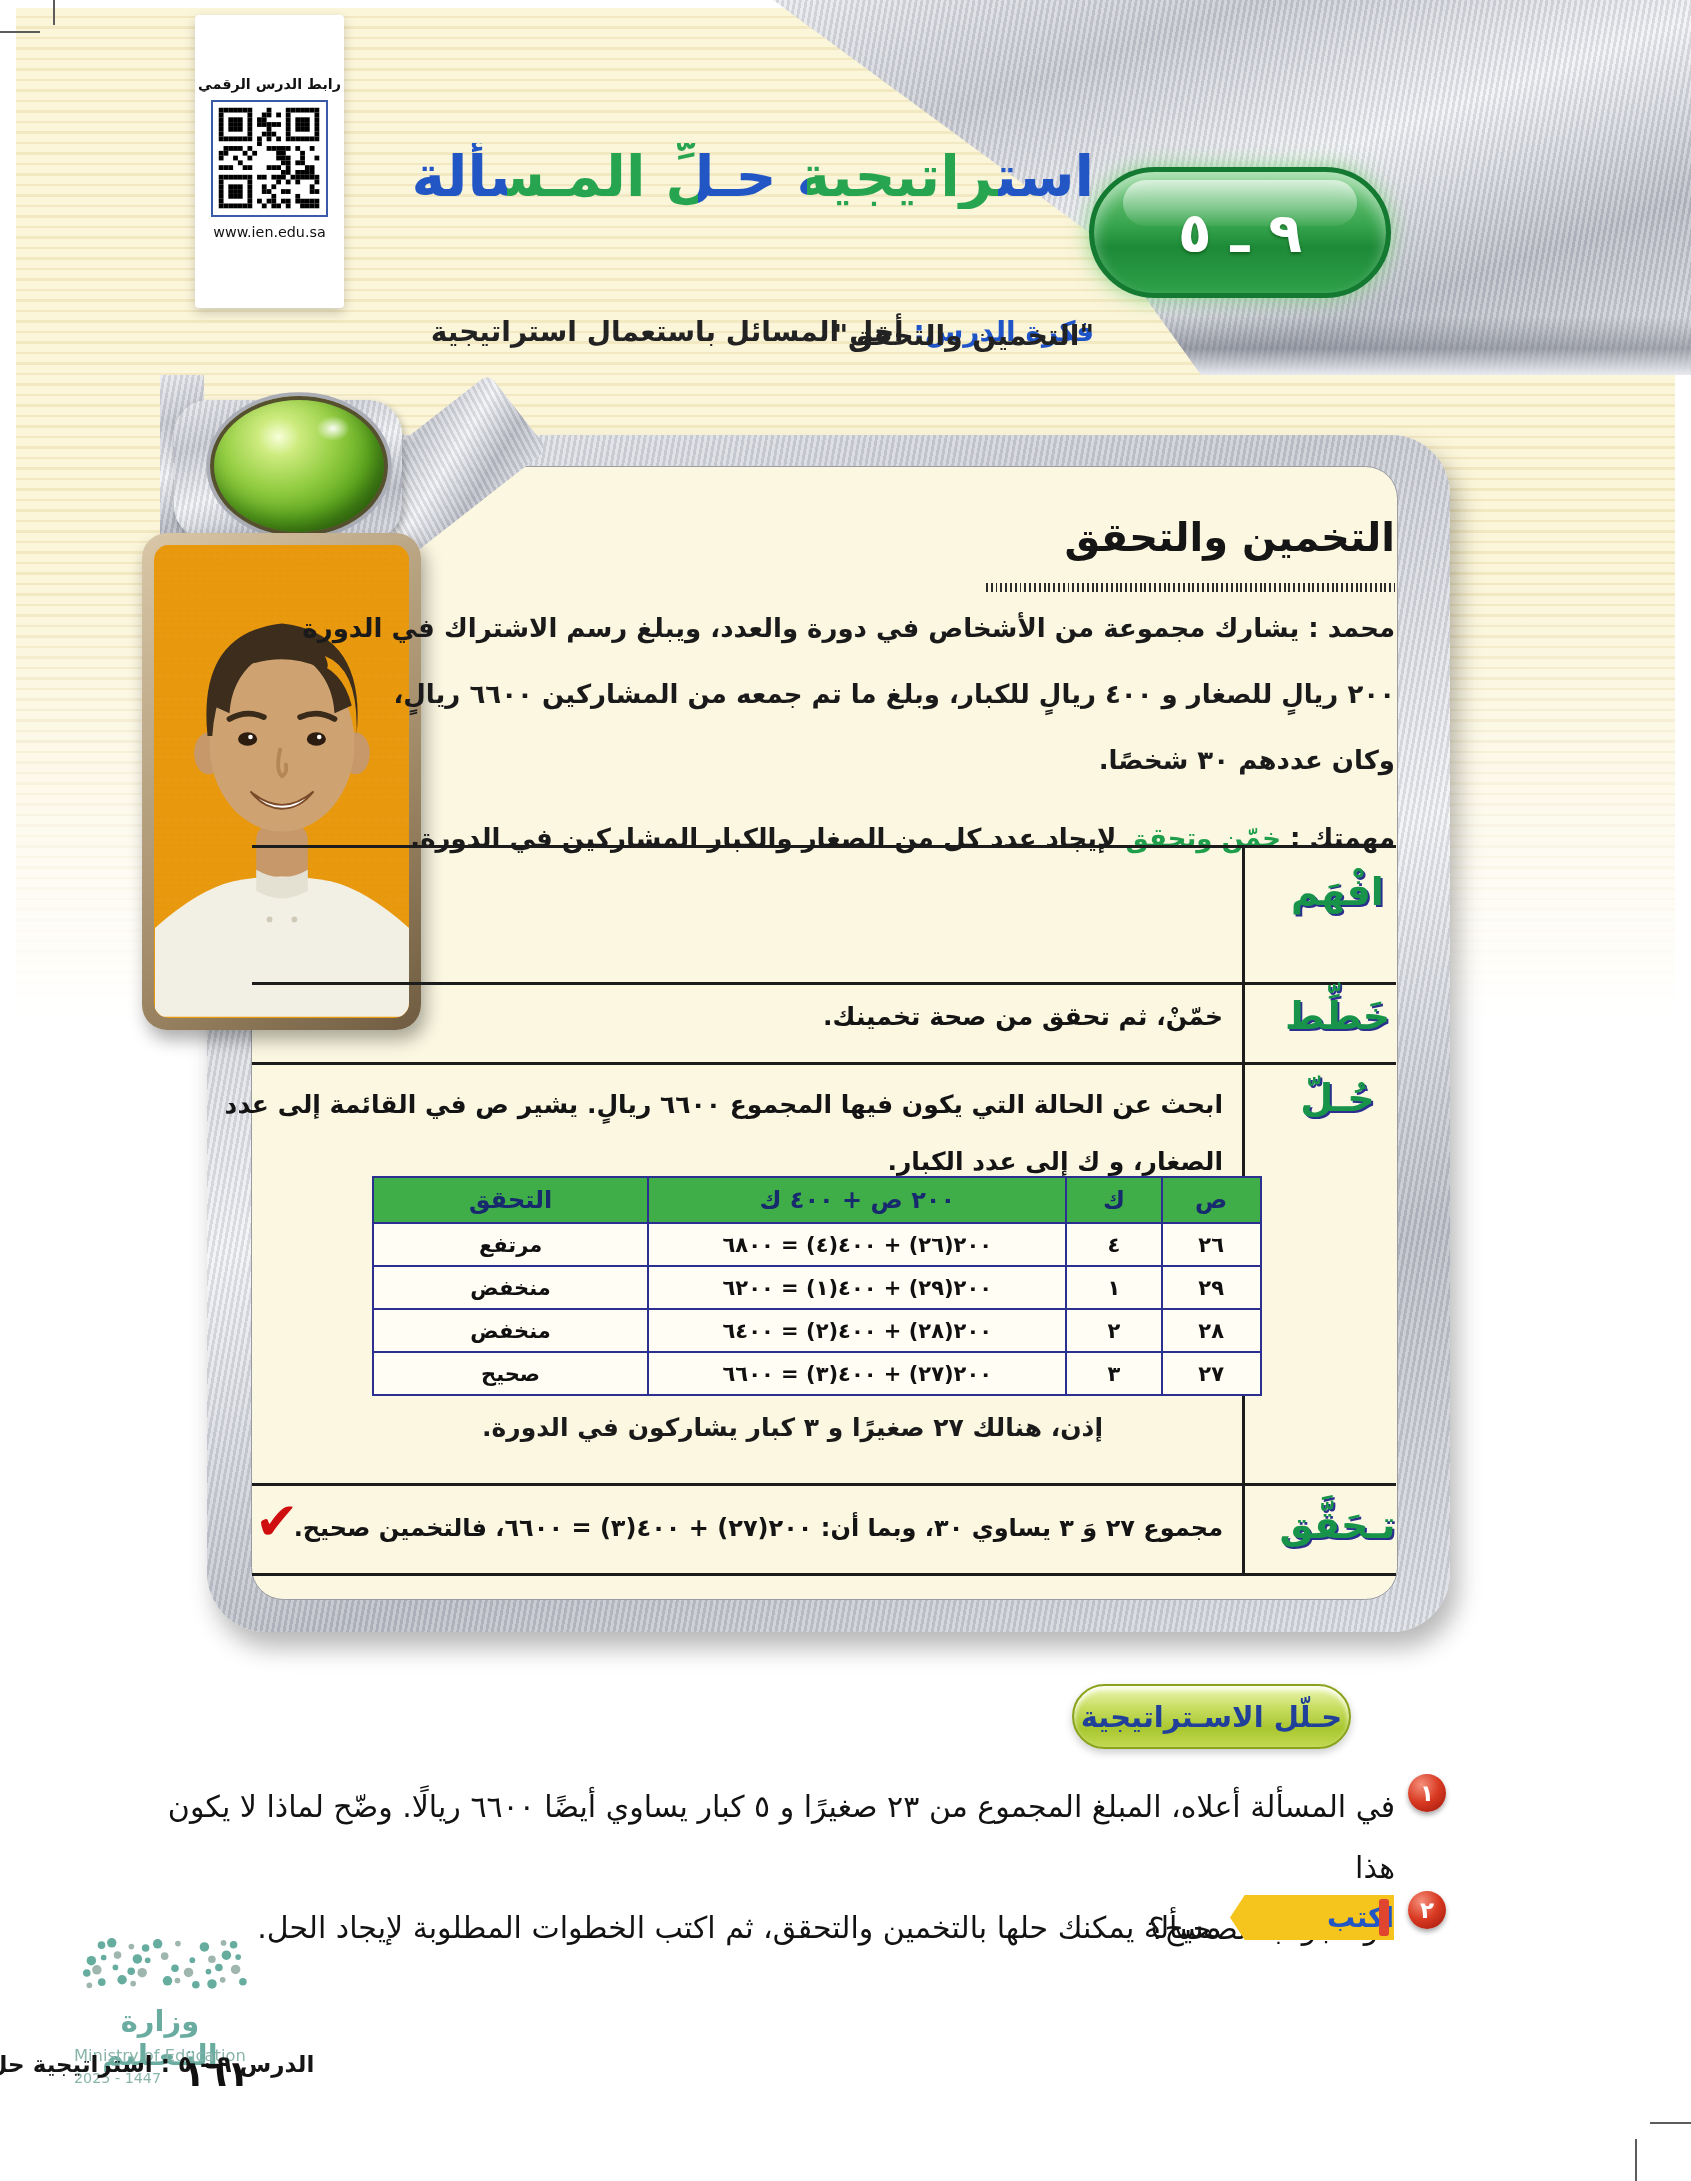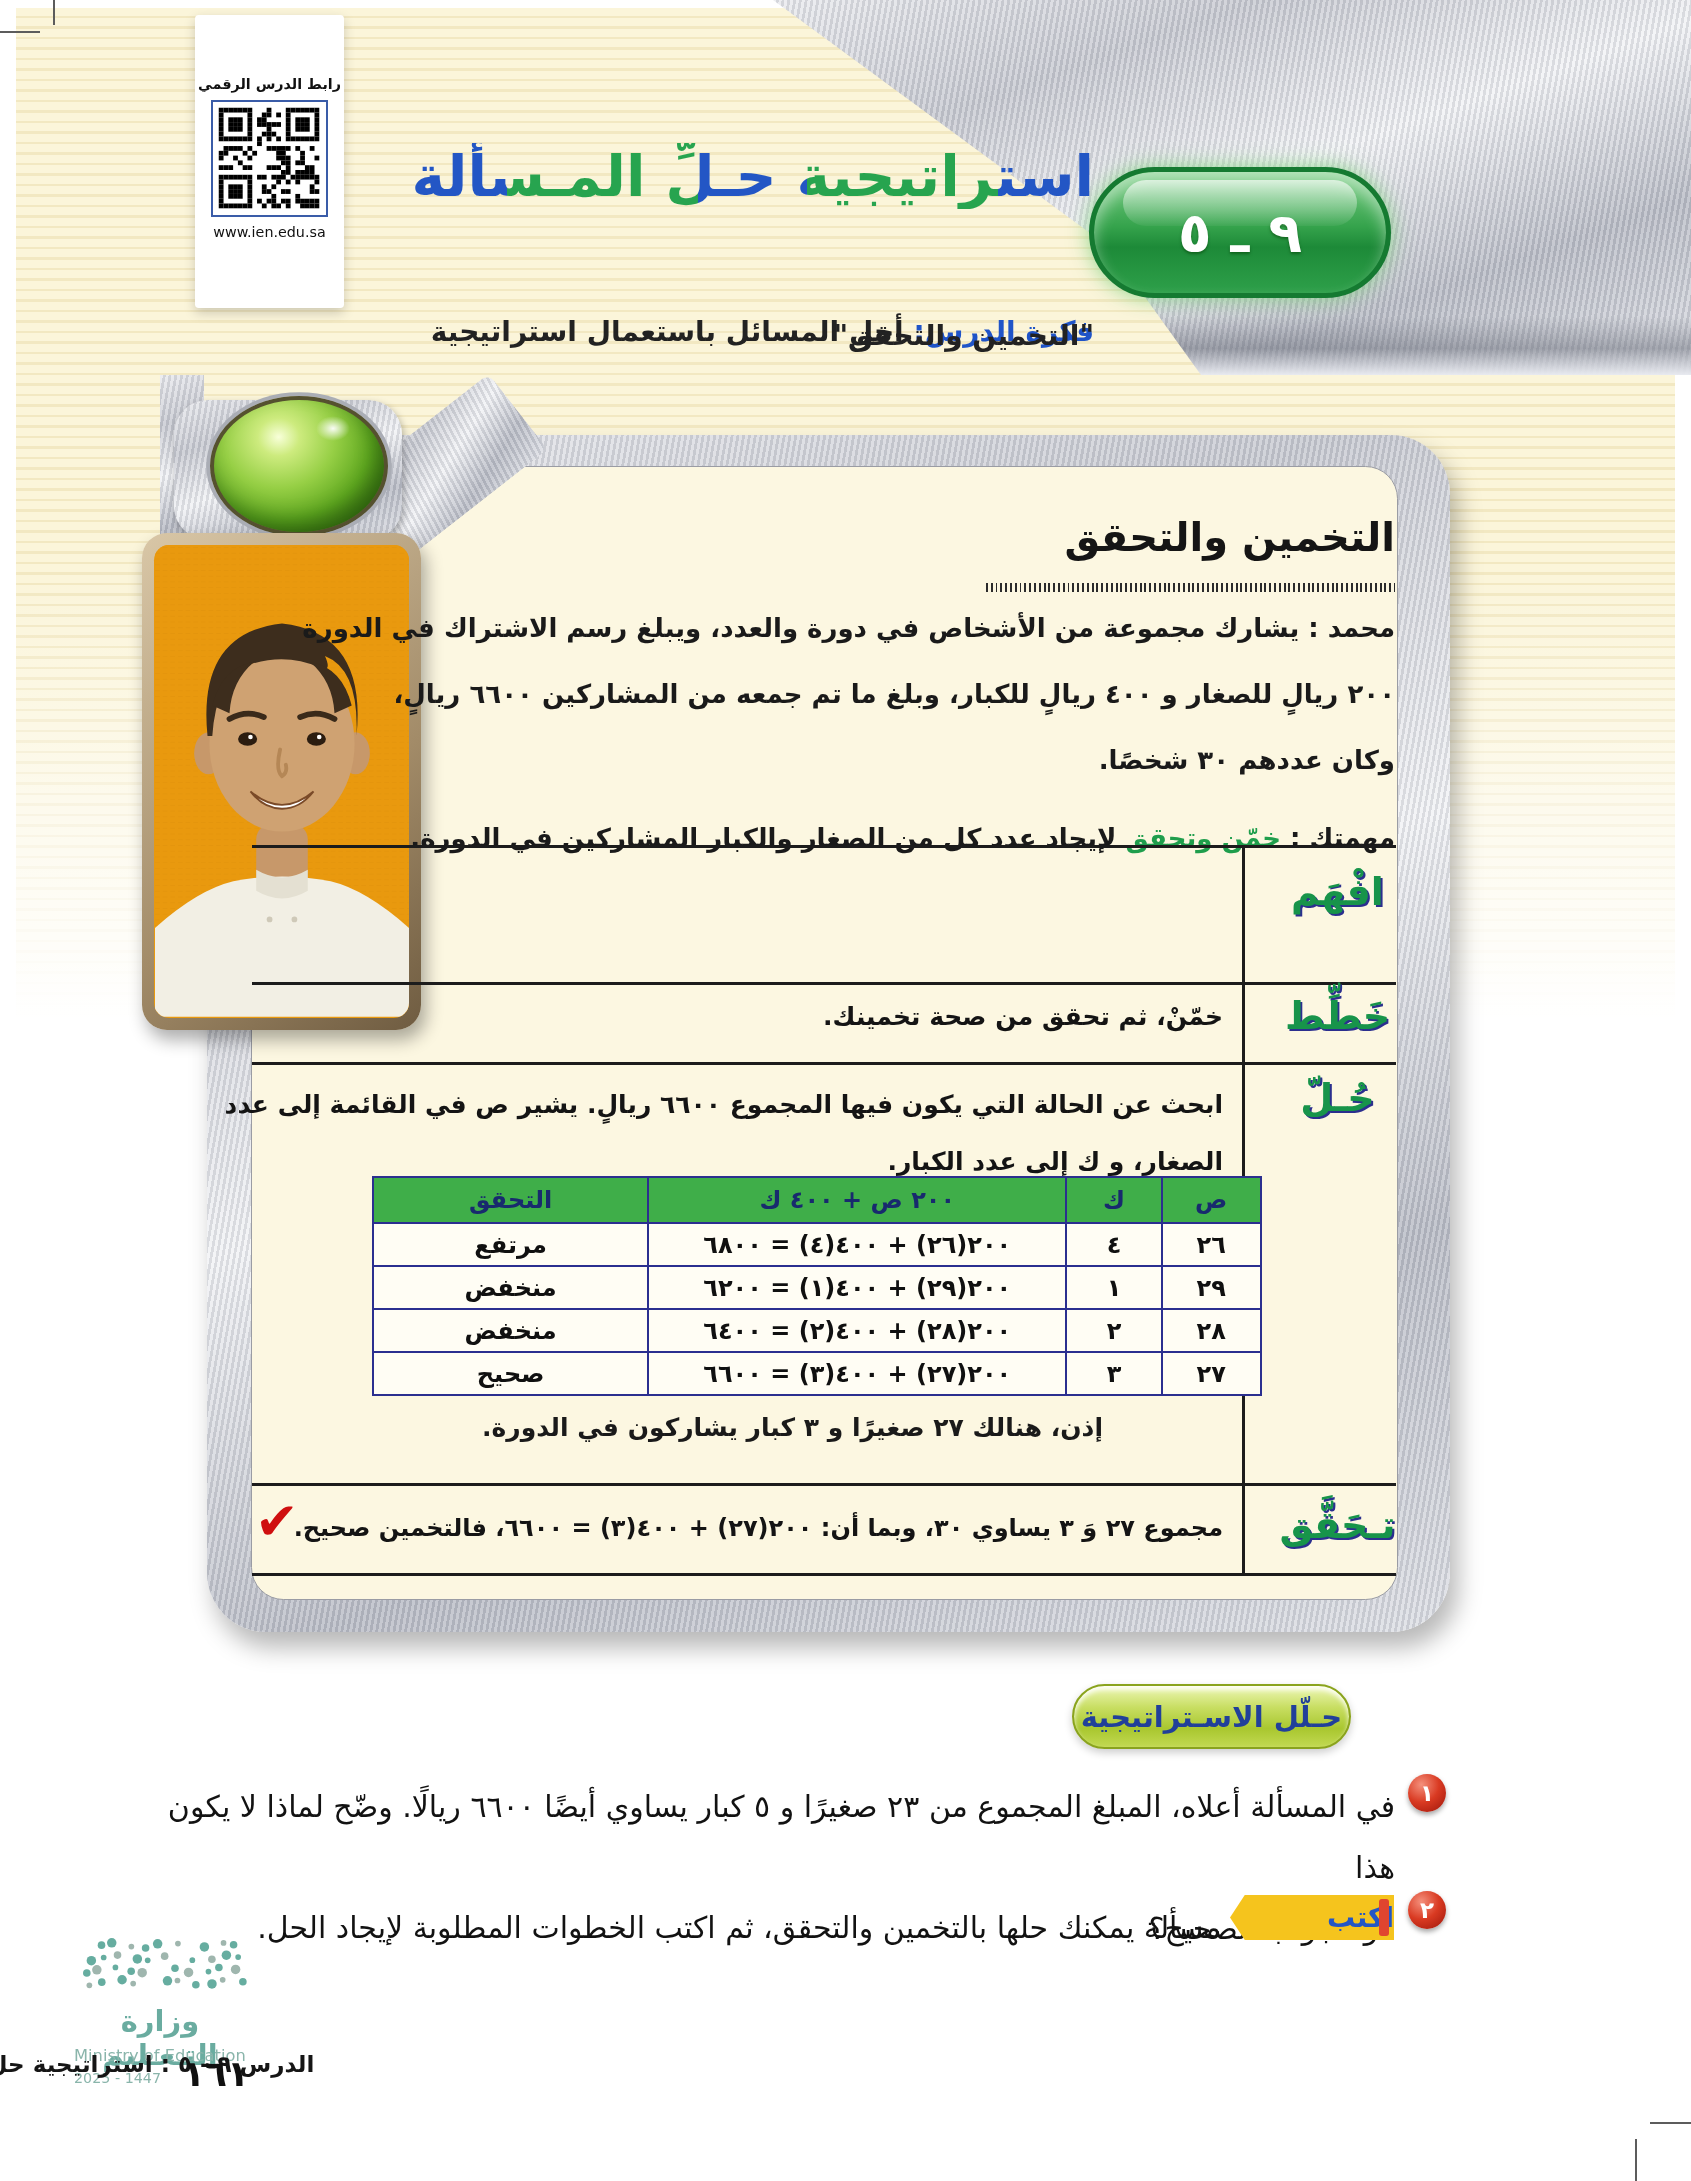--- a/index.html
+++ b/index.html
@@ -89,21 +89,21 @@
 
   .step-label{left:1262px;width:153px;text-align:center;font-size:38px;font-weight:bold;
     color:#17944a;text-shadow:1.9px 1.9px 0 #2b2f8e;}
 
   .step-text{font-size:25px;font-weight:bold;text-align:right;color:#141414;}
 
   
   .data-table{left:373px;top:1176px;border-collapse:collapse;direction:rtl;}
   .data-table td,.data-table th{border:2.9px solid #2b2f8f;font-weight:bold;text-align:center;padding:0 7.6px;}
   .data-table th{background:#3fae49;color:#182a6e;font-size:24px;height:44px;}
-  .data-table td{background:#fffdf4;color:#101010;font-size:24px;height:41px;}
+  .data-table td{background:#fffdf4;color:#101010;font-size:21px;height:41px;}
   .col-s{width:82px;}.col-k{width:78px;}.col-expr{width:401px;}.col-chk{width:258px;margin-top:31px;}
 
   .conclusion{left:373px;top:1413px;width:841px;text-align:center;font-size:25px;font-weight:bold;}
 
   .check-mark{left:256px;top:1491px;font-size:52px;color:#cf0f0f;font-weight:bold;}
 
   
   .analyze-pill{left:1073px;top:1684px;width:275px;height:61px;border-radius:32.5px;
     background:linear-gradient(180deg,#eef7b8 0%,#c8de62 35%,#a9c72f 70%,#c2d952 100%);
     border:2.9px solid #8aa31e;box-shadow:inset 0 3.8px 5.7px rgba(255,255,255,.9),0 3.8px 8.6px rgba(0,0,0,.2);

